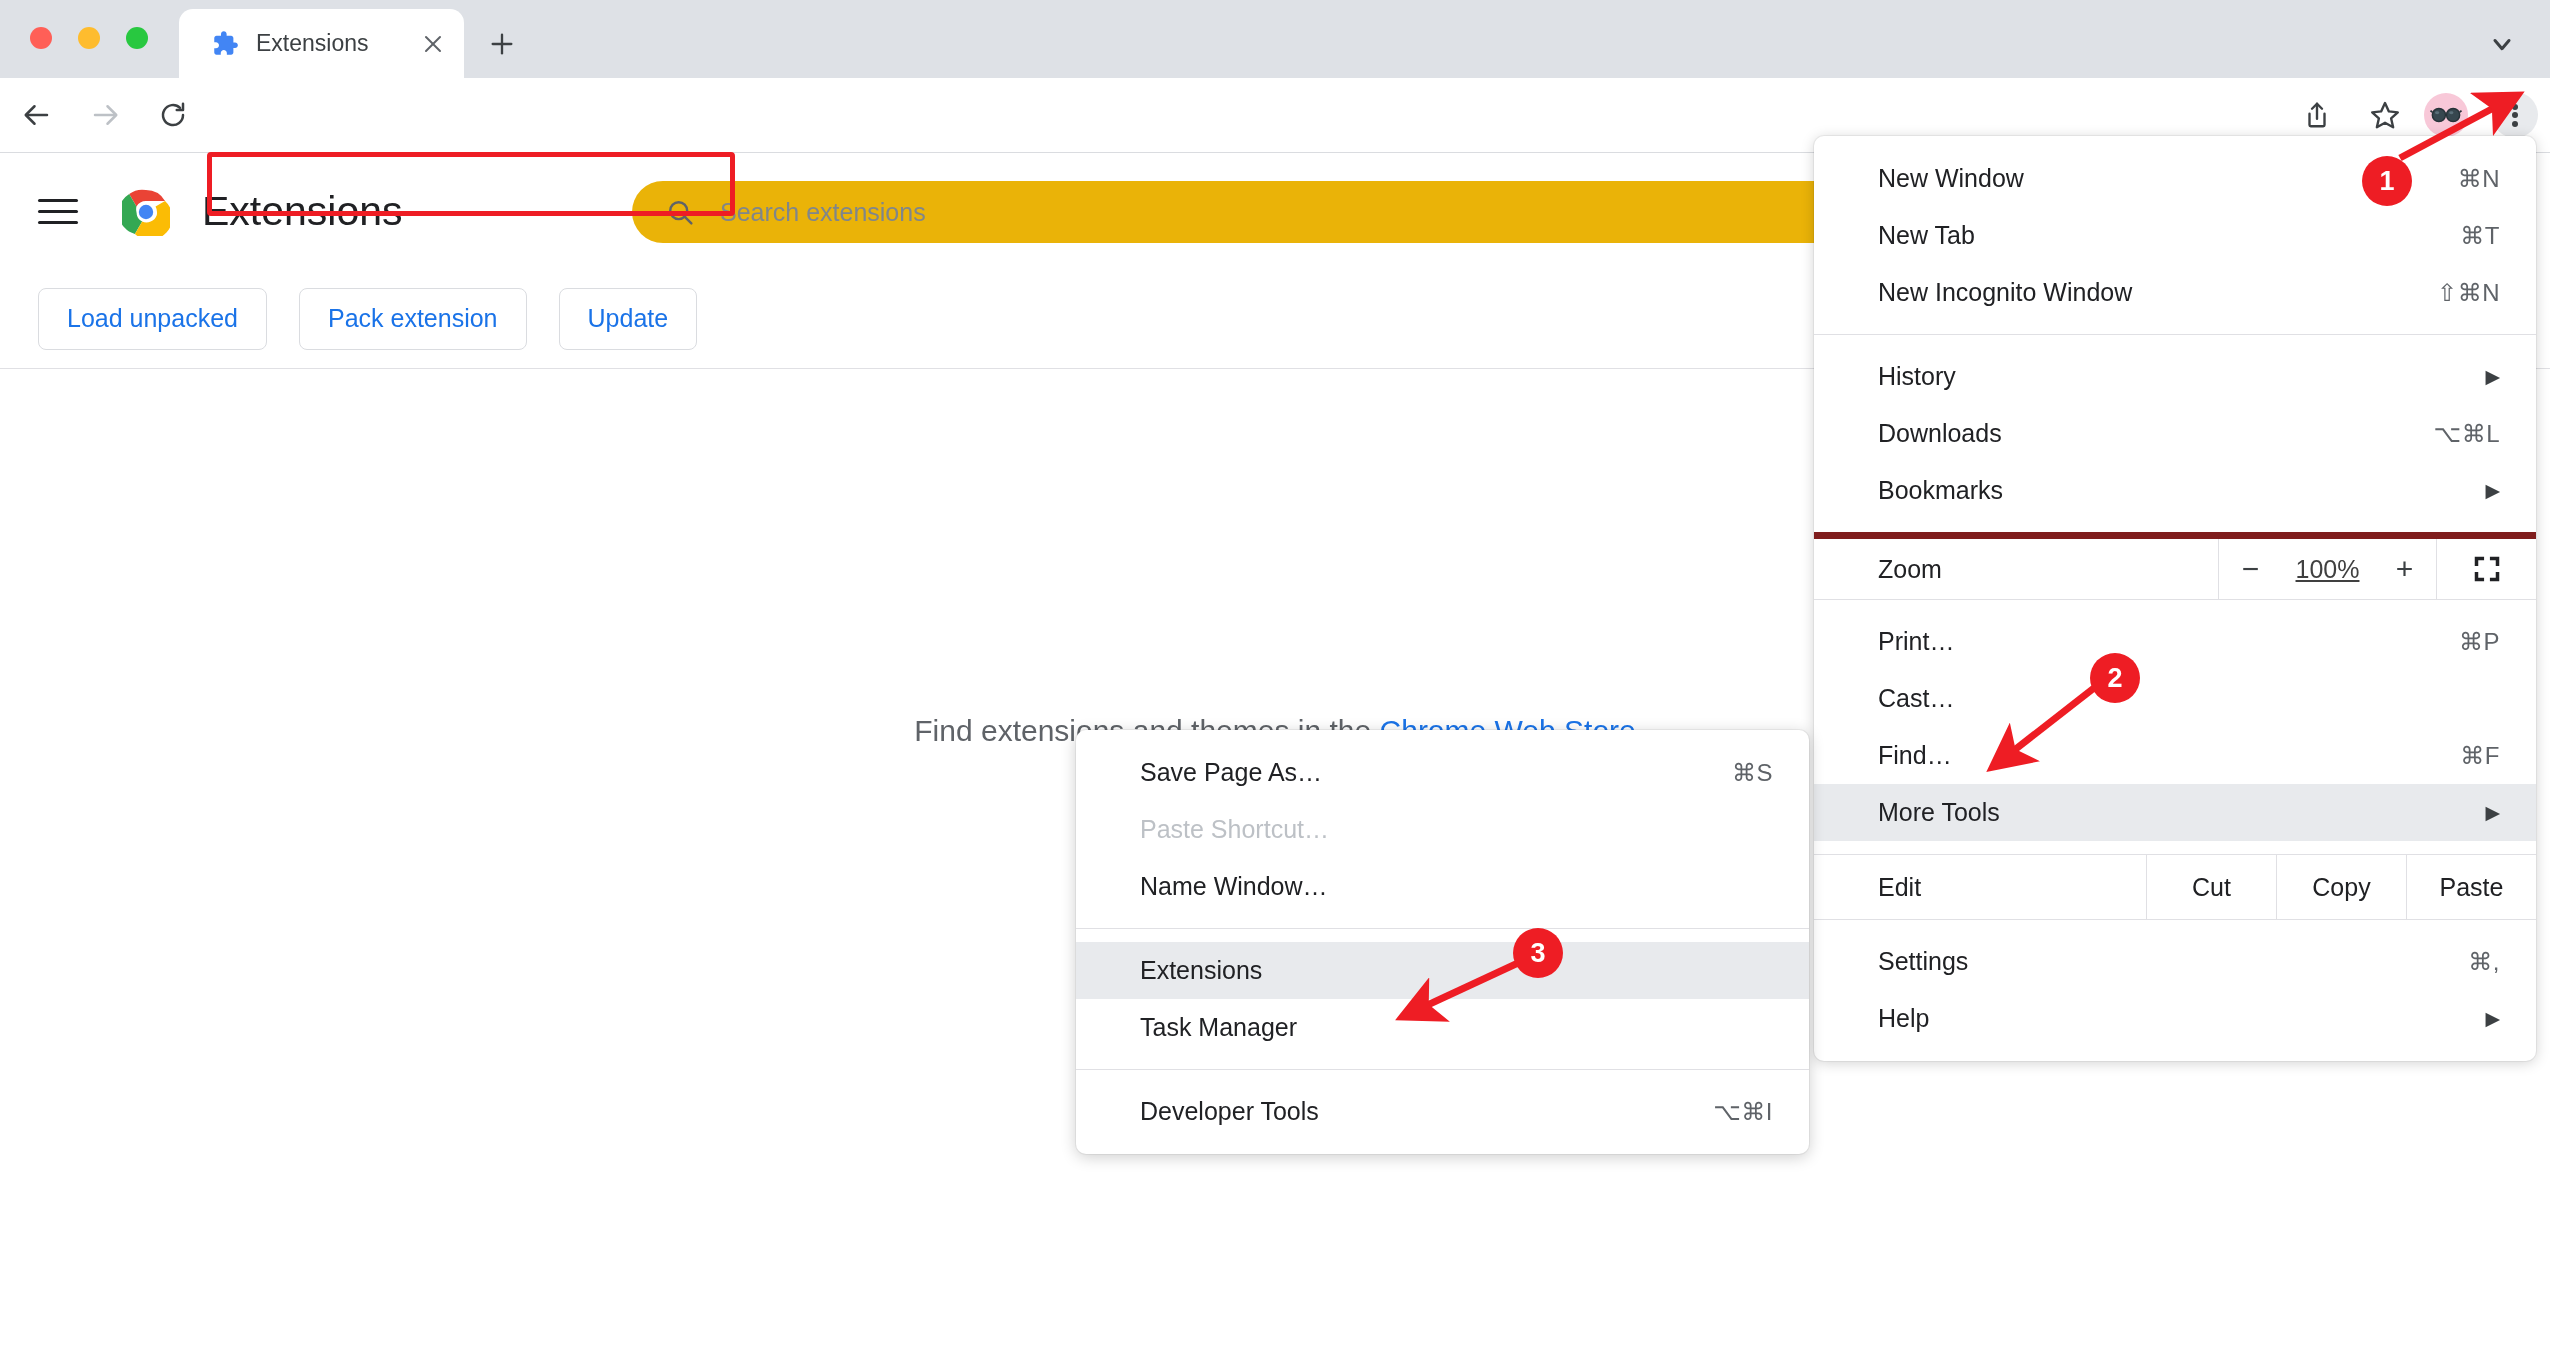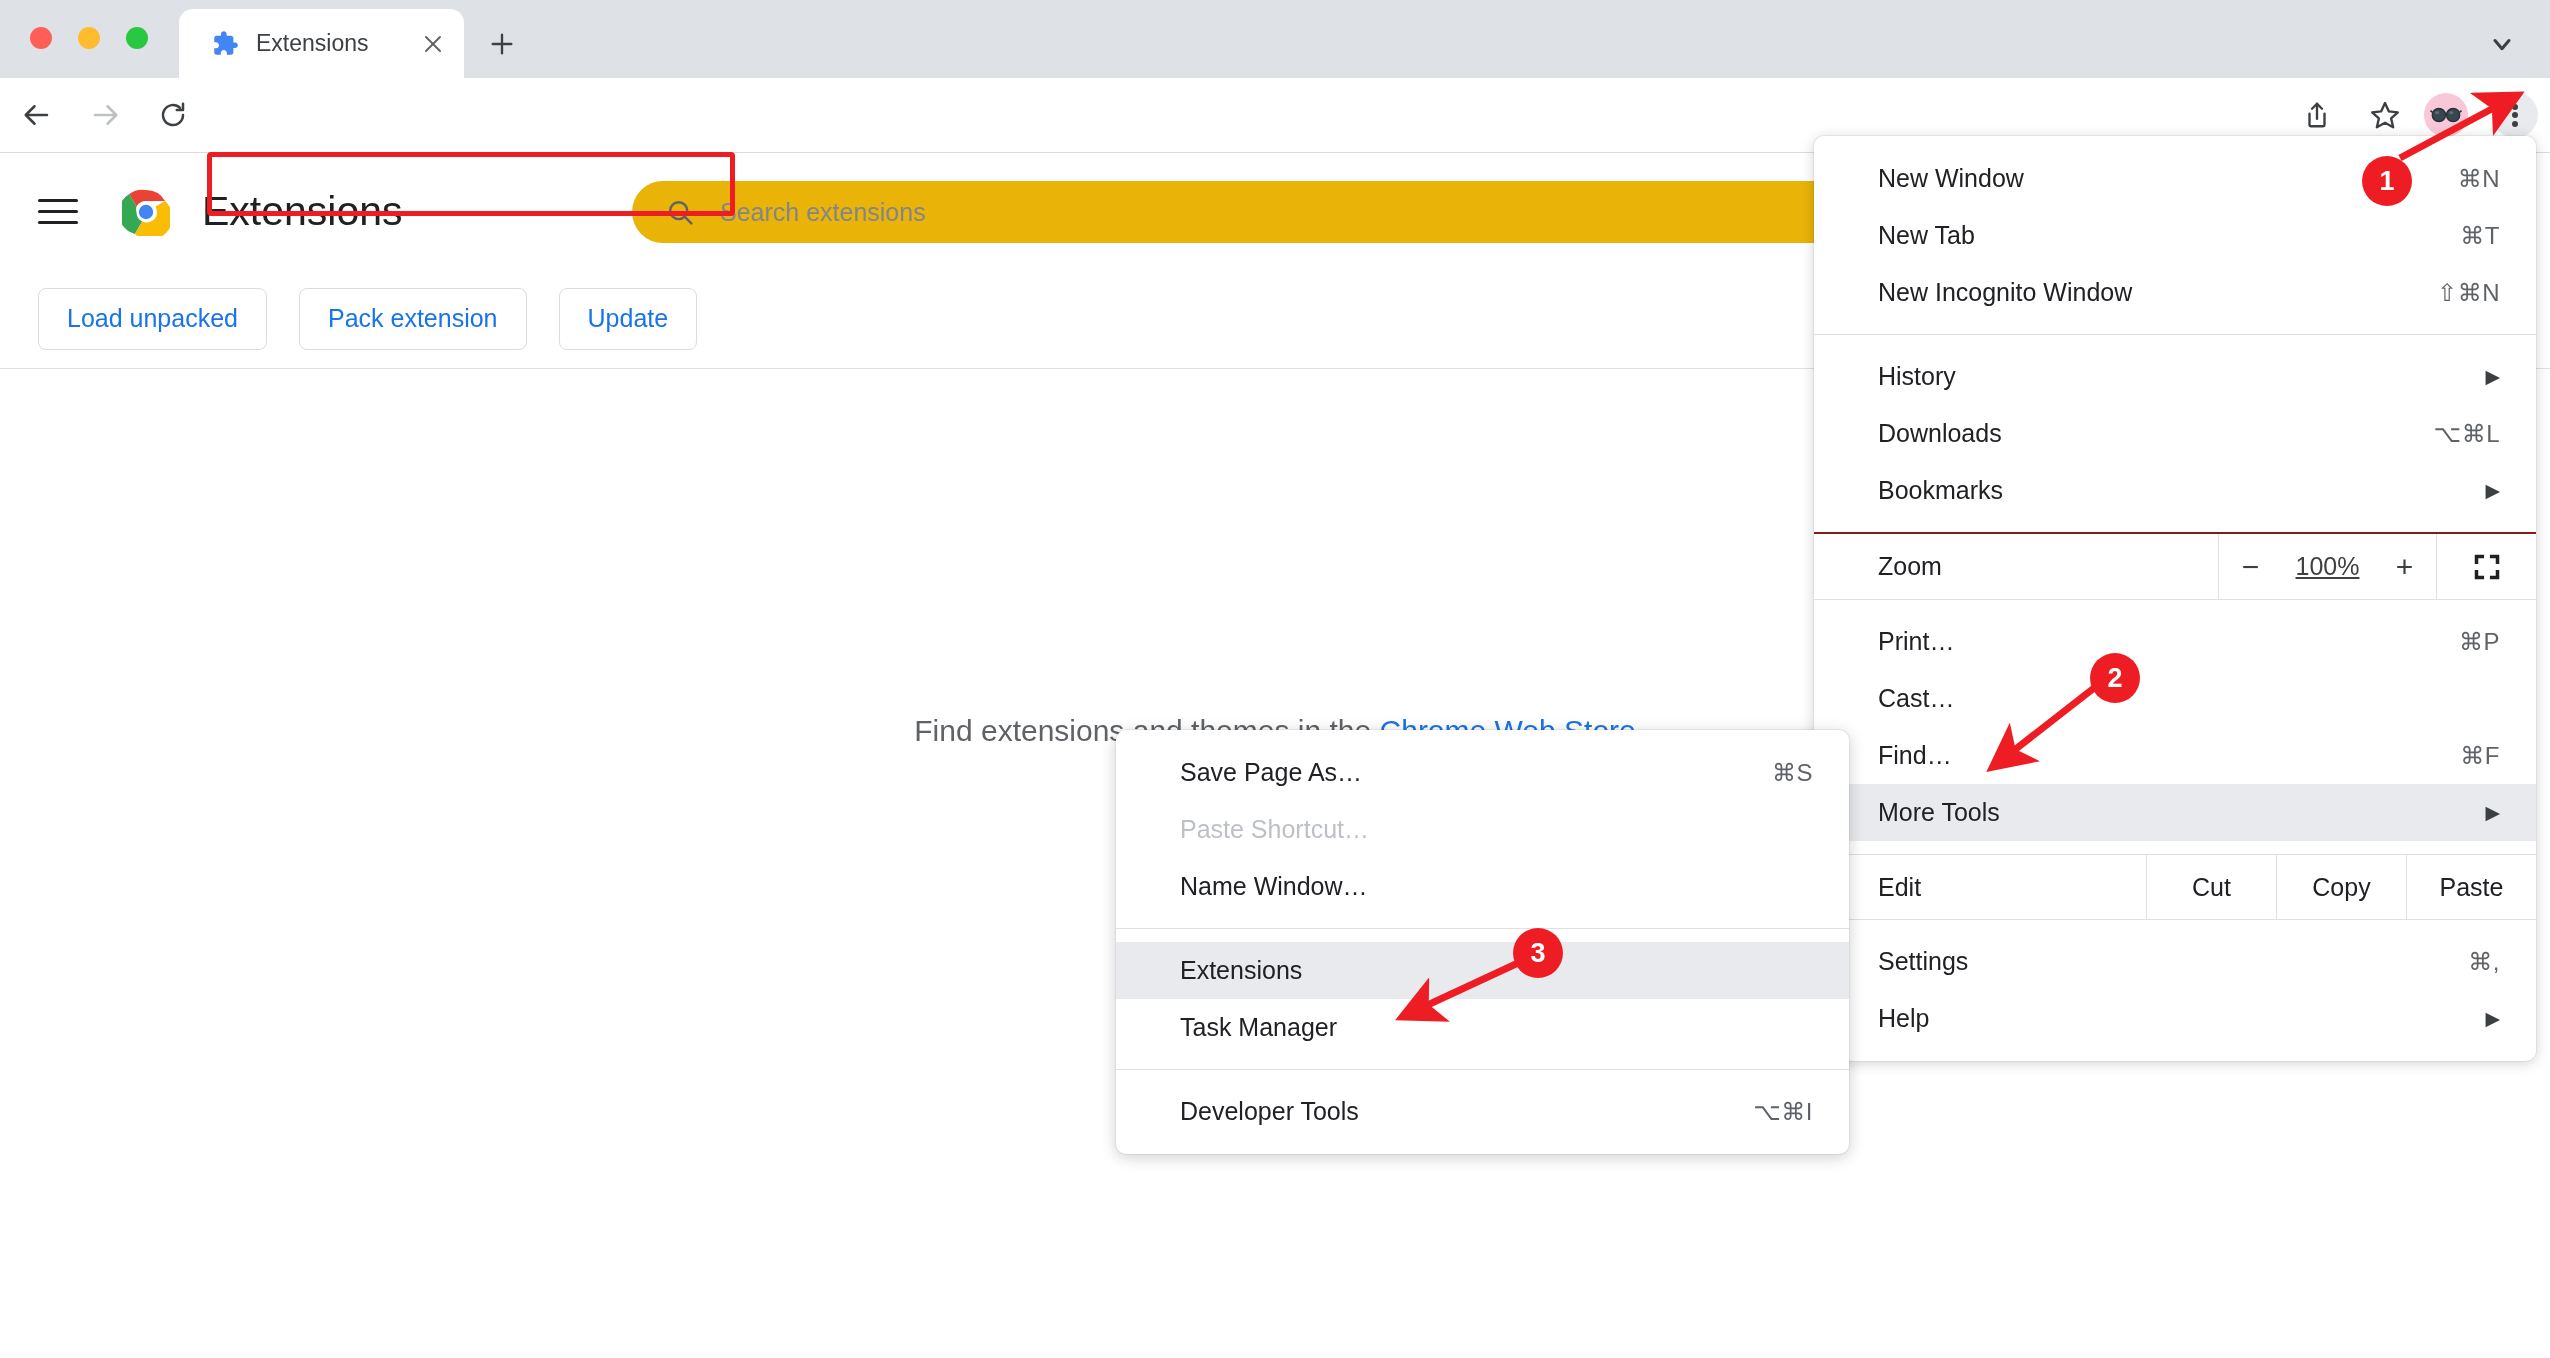--- a/index.html
+++ b/index.html
@@ -155,21 +155,21 @@
   }
   .mi .lbl{ flex:1; }
   .mi .accel{ color:#5f6368; font-size:24px; letter-spacing:.5px;}
   .mi.hl{ background:#e8eaed;gap:21px; }
   .mi.dim .lbl{ color:#bdc1c6; }
   .caret{ color:#3c4043; font-size:19px; }
   .msep{ height:1px; background:#e0e0e4; margin:13px 0; }
 
   .zoomrow{
     display:flex; align-items:stretch; height:68px;
-    border-top:2px solid #7f1d1d; border-bottom:1px solid #e0e0e4;
+    border-top:7px solid #7f1d1d; border-bottom:1px solid #e0e0e4;
   }
   .zoomrow .zlabel{ flex:1; display:flex;align-items:center; padding-left:64px; }
   .zoomrow .zctrl{
     width:218px; border-left:1px solid #e0e0e4;
     display:flex;align-items:center;justify-content:center; gap:30px;
   }
   .zoomrow .zminus,.zoomrow .zplus{ font-size:30px;color:#3c4043; width:30px;text-align:center;}
   .zoomrow .zval{ font-size:25px; color:#404040;text-decoration:underline; }
   .zoomrow .zfull{
     width:100px; border-left:1px solid #e0e0e4;
@@ -181,21 +181,21 @@
     border-top:1px solid #e0e0e4; border-bottom:1px solid #e0e0e4;
   }
   .editrow .elabel{ flex:1; display:flex;align-items:center;padding-left:64px; }
   .editrow .ebtn{
     width:130px; border-left:1px solid #e0e0e4;
     display:flex;align-items:center;justify-content:center; font-size:25px;
   }
 
   
   #submenu{
-    position:absolute; left:1116px; top:730px; width:733px;
+    position:absolute; left:1076px; top:730px; width:733px;
     background:#ffffff; border-radius:10px;
     box-shadow:0 3px 16px rgba(0,0,0,.20), 0 0 0 1px rgba(0,0,0,.05);
     padding:14px 0; z-index:21; font-size:25px; color:#202124;
   }
   #submenu .mi{ padding:0 36px 0 64px; }
 
   
   .badge{
     position:absolute; width:50px; height:50px; border-radius:50%;
     background:#ee1d24; color:#fff; font-size:27px; font-weight:700;

